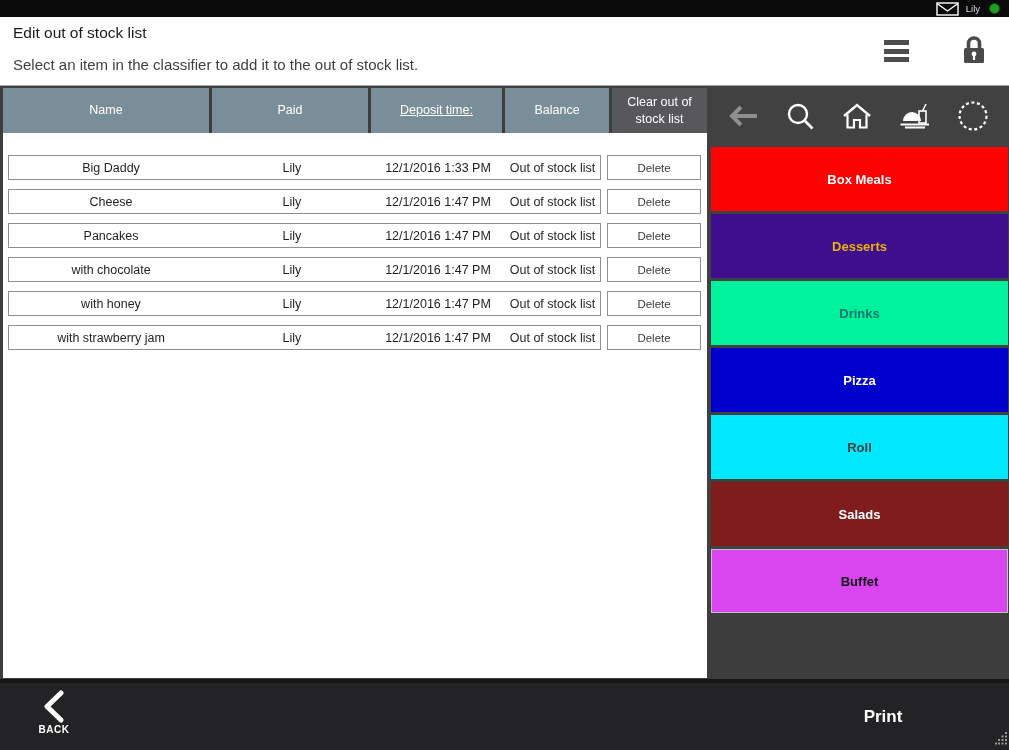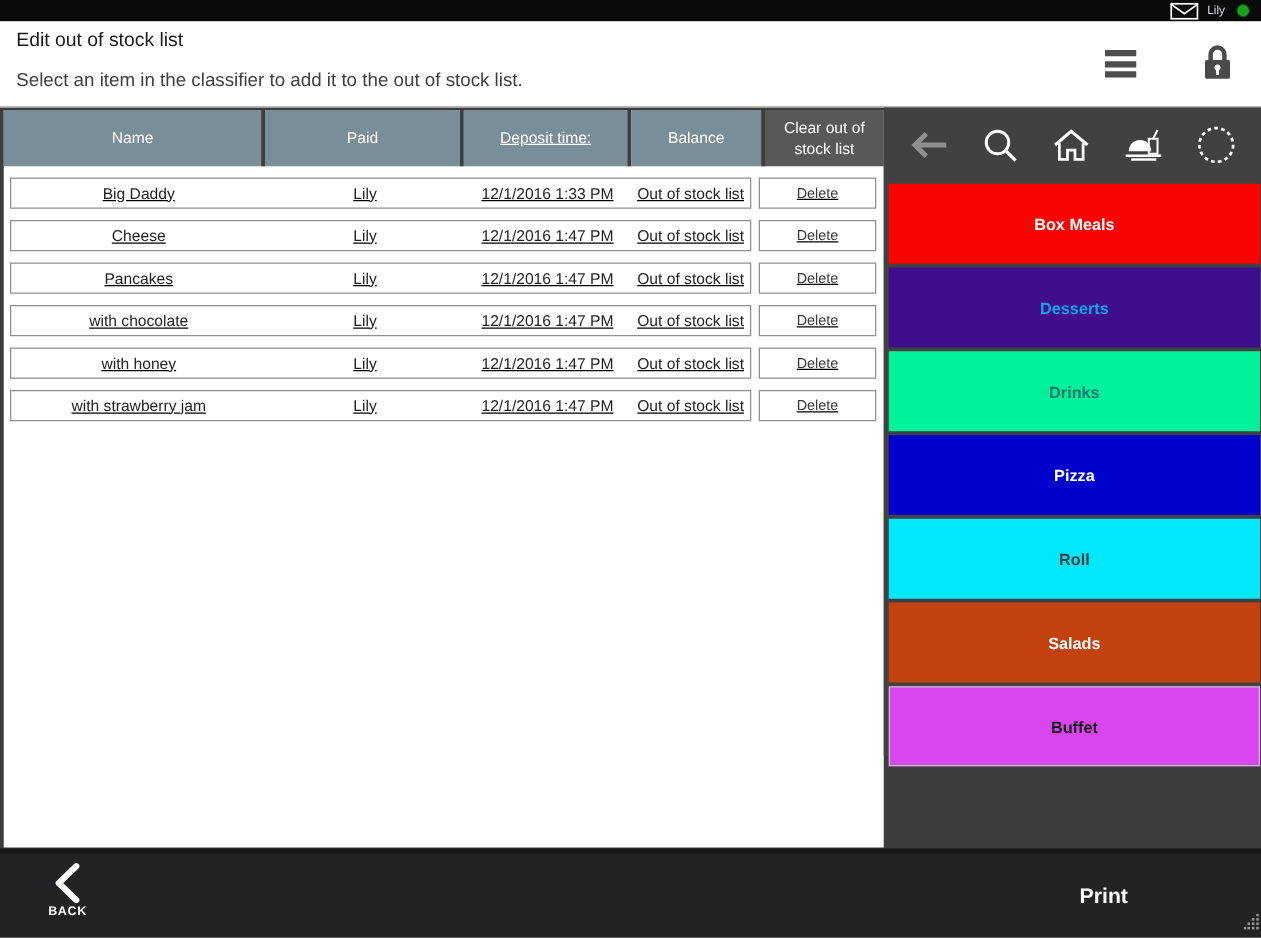--- a/index.html
+++ b/index.html
@@ -43,21 +43,21 @@
     background:#7a8e99; color:#ffffff; font-size:12.5px; line-height:1.3;
     display:flex; align-items:center; justify-content:center; text-align:center;
     border-right:3px solid #3d3d3d; padding:0 4px;
   }
   .th-name    { width:209px; }
   .th-paid    { width:159px; }
   .th-deposit { width:134px;text-decoration:underline; }
   .th-balance { width:107px; }
   .th-clear   { width:95px;  border-right:none; background:#58585b; }
 
-  .table-body { padding-top:9px;text-decoration:underline; }
+  .table-body { padding-top:22px; }
   .t-row { display:flex; height:25px; margin:0 0 9px 5px; }
   .row-box {
     width:593px; border:1px solid #8f8f8f; background:#fff;
     display:flex; align-items:center; font-size:12.5px; color:#1f1f1f;
   }
   .c { text-align:center; white-space:nowrap; overflow:hidden; }
   .c-name    { width:204px; }
   .c-paid    { width:158px; }
   .c-deposit { width:134px; }
   .c-balance { flex:1; }
@@ -228,25 +228,25 @@
       </svg>
     </span>
     <span class="nav-icon">
       <svg width="34" height="34" viewBox="0 0 34 34">
           <circle cx="17" cy="17" r="13.5" fill="none" stroke="#ffffff" stroke-width="2.2" stroke-dasharray="3 2.6"></circle>
         </svg>
     </span>
   </div>
   <div class="category-list">
       <div class="cat-btn" style="background: rgb(251, 3, 0); color: rgb(255, 255, 255);">Box Meals</div>
-      <div class="cat-btn" style="background: rgb(63, 14, 142); color: #0ea5e9;">Desserts</div>
+      <div class="cat-btn" style="background: rgb(63, 14, 142); color: #eab308;">Desserts</div>
       <div class="cat-btn" style="background: rgb(0, 241, 155); color: #0f766e;">Drinks</div>
       <div class="cat-btn" style="background: rgb(0, 0, 205); color: rgb(255, 255, 255);">Pizza</div>
       <div class="cat-btn" style="background: rgb(0, 232, 251); color: #404040;">Roll</div>
-      <div class="cat-btn" style="background: #c2410c; color: rgb(255, 255, 255);">Salads</div>
+      <div class="cat-btn" style="background: #7f1d1d; color: rgb(255, 255, 255);">Salads</div>
       <div class="cat-btn" style="background: #d946ef; color: rgb(20, 20, 20); border: 1px solid rgb(194, 194, 194);">Buffet</div>
     </div>
 </div>
 
 <div class="footer">
   <div class="back-btn">
     <svg width="24" height="33" viewBox="0 0 24 33">
         <polyline points="19,3 5,16.5 19,30" fill="none" stroke="#ffffff" stroke-width="5" stroke-linecap="round" stroke-linejoin="round"></polyline>
       </svg>
     <div class="back-label">BACK</div>

